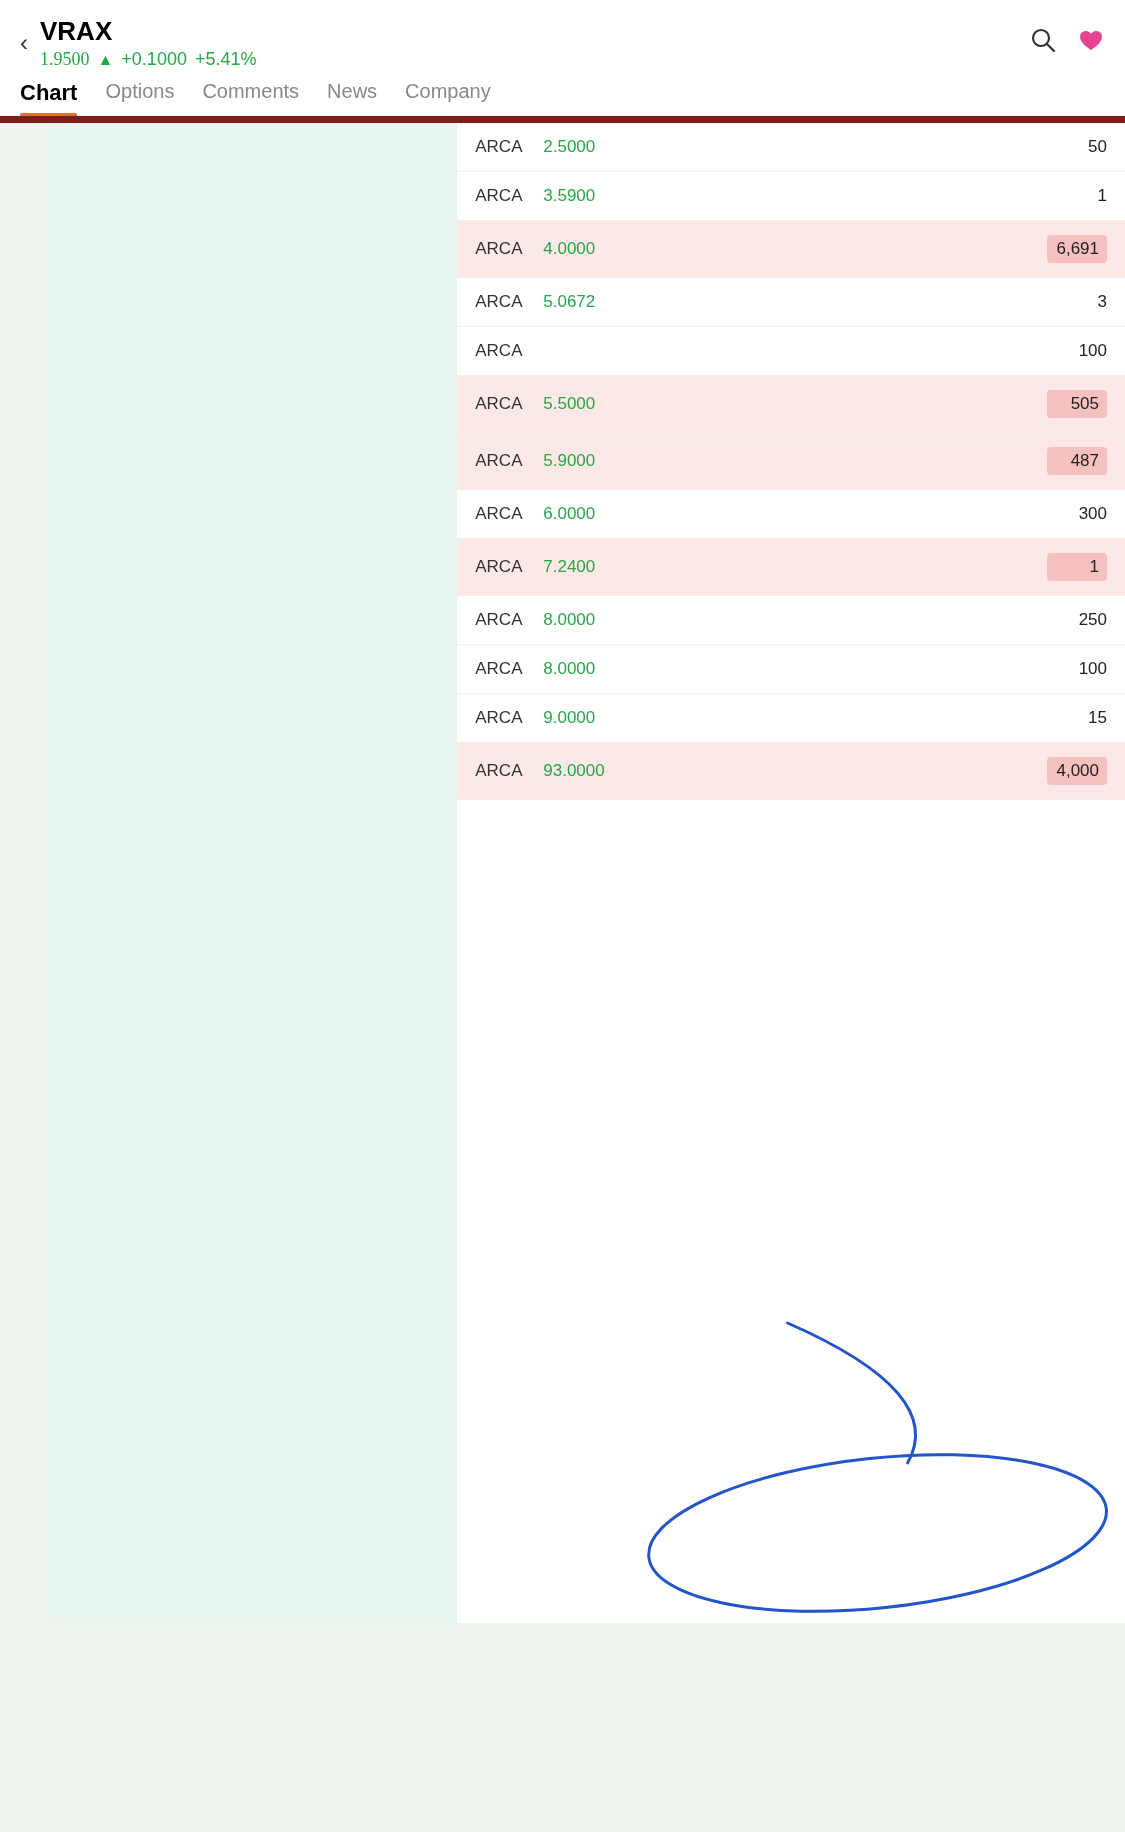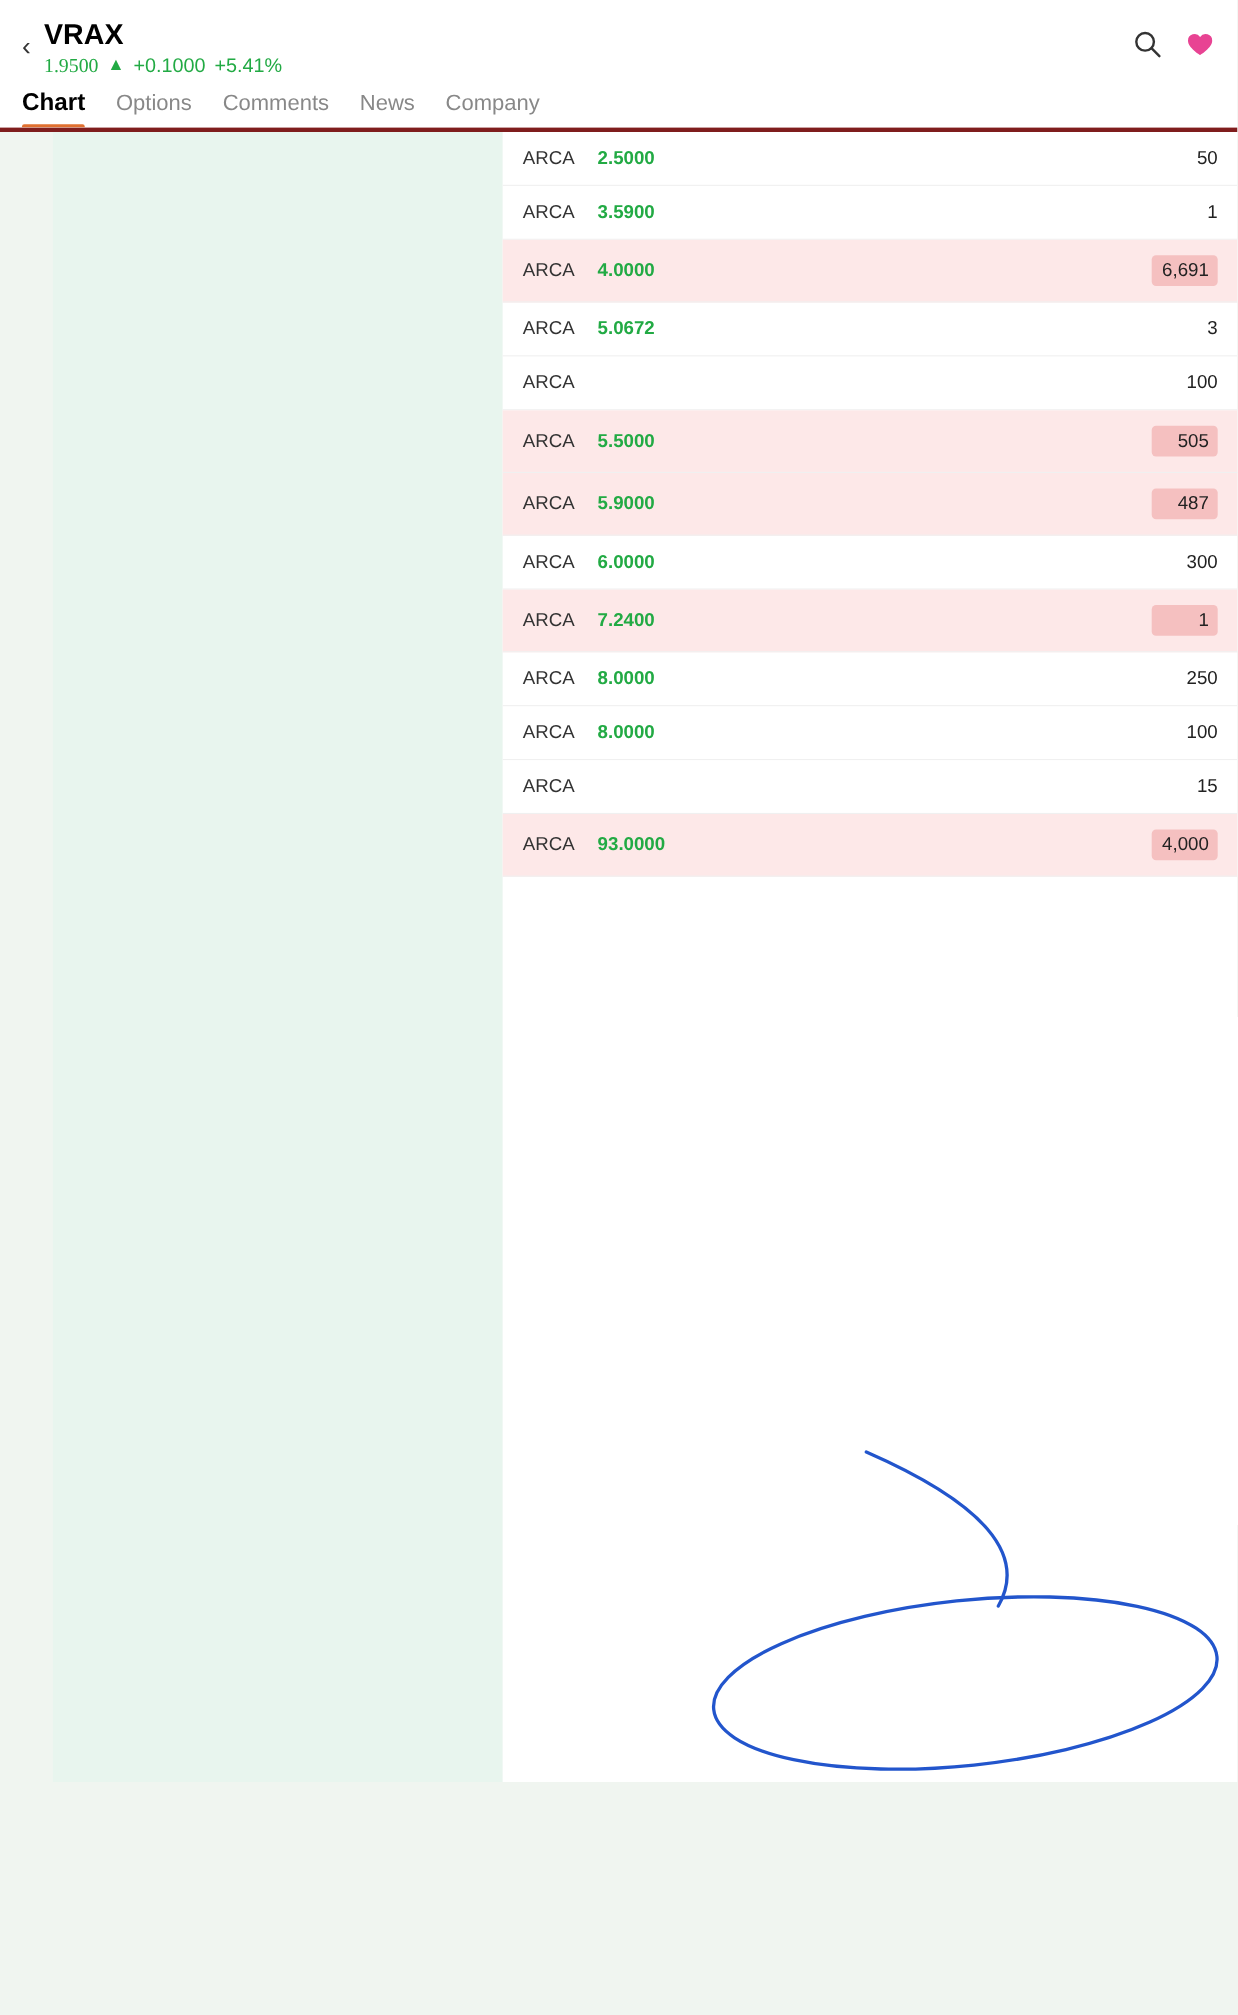--- a/index.html
+++ b/index.html
@@ -84,24 +84,24 @@
 
     .heart-icon-btn {
       font-size: 26px;
       color: #e84393;
       cursor: pointer;
     }
 
     .tabs-bar {
       background: #fff;
       display: flex;
-      align-items: flex-end;
+      align-items: flex-start;
       padding: 10px 20px 0 20px;
       gap: 28px;
-      border-bottom: 4px solid #7f1d1d;
+      border-bottom: 7px solid #7f1d1d;
       overflow-x: auto;
     }
 
     .tab-item {
       font-size: 20px;
       color: #888;
       padding-bottom: 10px;
       cursor: pointer;
       white-space: nowrap;
       position: relative;
@@ -158,21 +158,21 @@
     .order-row .exchange {
       font-size: 17px;
       color: #333;
       font-weight: 500;
       min-width: 60px;
     }
 
     .order-row .price {
       font-size: 17px;
       color: #22aa44;
-      font-weight: 700;
+      font-weight: 400;
       flex: 1;
       margin-left: 8px;
     }
 
     .order-row .qty {
       font-size: 17px;
       color: #222;
       text-align: right;
       min-width: 60px;
     }
@@ -292,20 +292,21 @@
           <span class="price">8.0000</span>
           <span class="qty">250</span>
         </div>
         <div class="order-row">
           <span class="exchange">ARCA</span>
           <span class="price">8.0000</span>
           <span class="qty">100</span>
         </div>
         <div class="order-row">
           <span class="exchange">ARCA</span>
+          <span class="price">9.0000</span>
           <span class="qty">15</span>
         </div>
         <div class="order-row highlighted">
           <span class="exchange">ARCA</span>
           <span class="price">93.0000</span>
           <span class="qty">4,000</span>
         </div>
       </div>
 
     <svg style="position:absolute; bottom:0; left:-10px; width:105%; height:360px; pointer-events:none; z-index:10;" viewBox="0 0 700 360" xmlns="http://www.w3.org/2000/svg">

